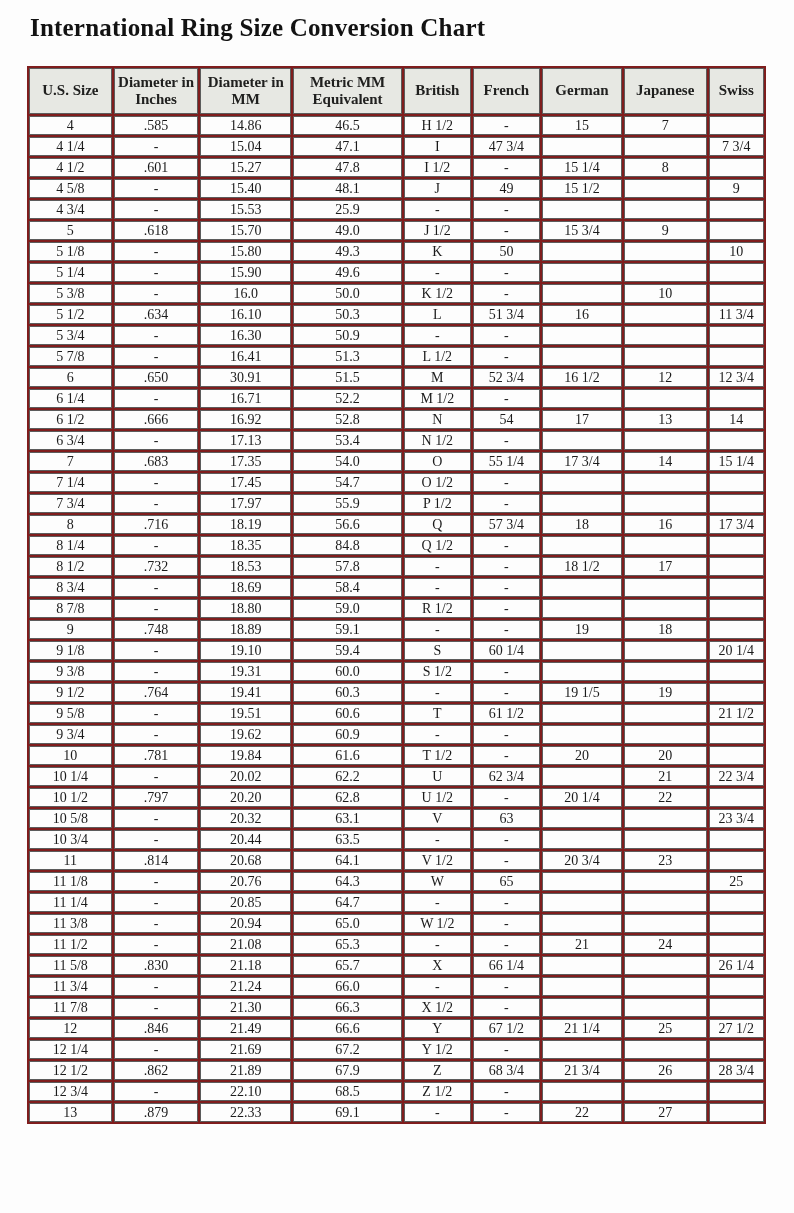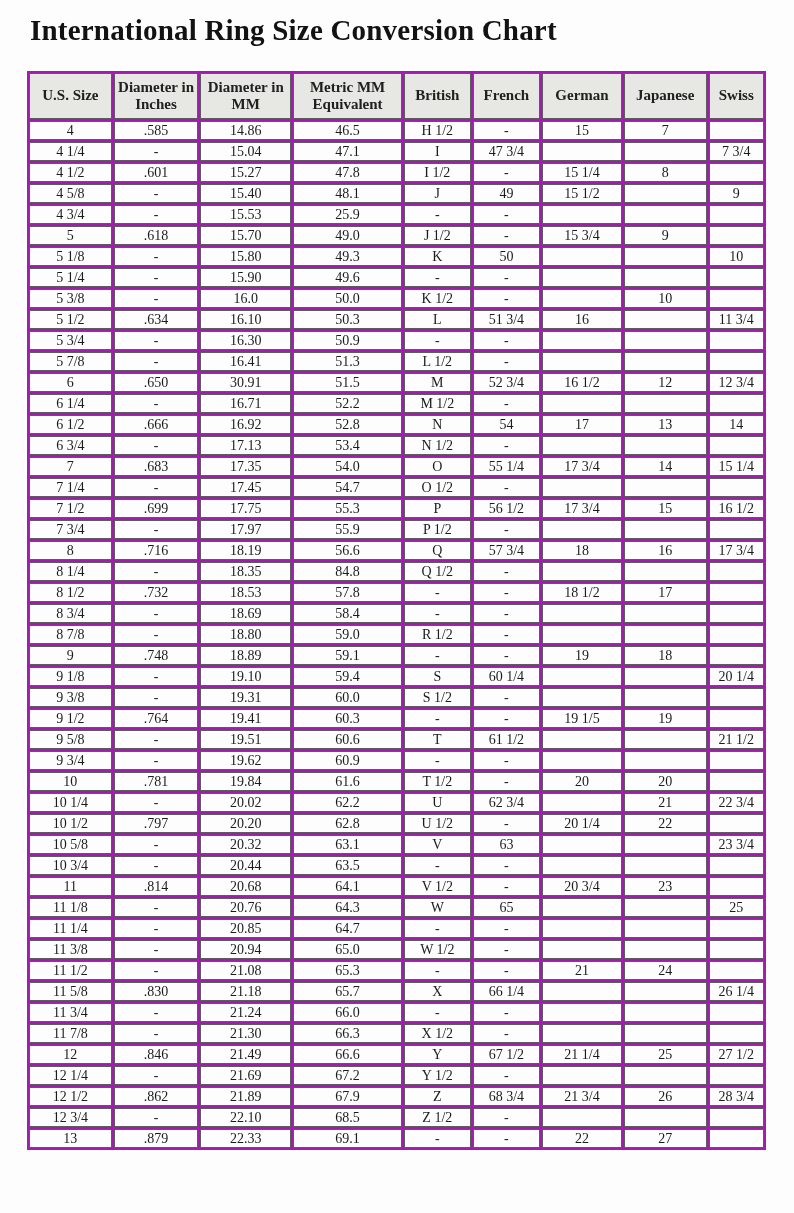--- a/index.html
+++ b/index.html
@@ -12,33 +12,33 @@
     width: 794px;
     height: 1213px;
     background: #fdfdfd;
     font-family: "Liberation Serif", serif;
     color: #1b1b1b;
     overflow: hidden;
   }
   .page-title {
     margin: 0;
     padding: 14px 0 0 30px;
-    font-size: 29px;
+    font-size: 25px;
     font-weight: bold;
     letter-spacing: 0.2px;
     color: #121212;
     font-family: "Liberation Serif", serif;
   }
   table.ring-table {
     margin: 24px 0 0 27px;
     width: 739px;
     border-spacing: 2px;
     border-collapse: separate;
     table-layout: fixed;
-    background: #a21caf;
+    background: #7f1d1d;
   }
   table.ring-table th,
   table.ring-table td {
     border: 1px solid #5c5c5c;
     text-align: center;
     vertical-align: middle;
     overflow: hidden;
   }
   table.ring-table th {
     background: #e7e8e3;
@@ -292,31 +292,20 @@
           <td>-</td>
           <td>17.45</td>
           <td>54.7</td>
           <td>O 1/2</td>
           <td>-</td>
           <td></td>
           <td></td>
           <td></td>
         </tr>
         <tr>
-          <td>7 1/2</td>
-          <td>.699</td>
-          <td>17.75</td>
-          <td>55.3</td>
-          <td>P</td>
-          <td>56 1/2</td>
-          <td>17 3/4</td>
-          <td>15</td>
-          <td>16 1/2</td>
-        </tr>
-        <tr>
           <td>7 3/4</td>
           <td>-</td>
           <td>17.97</td>
           <td>55.9</td>
           <td>P 1/2</td>
           <td>-</td>
           <td></td>
           <td></td>
           <td></td>
         </tr>

